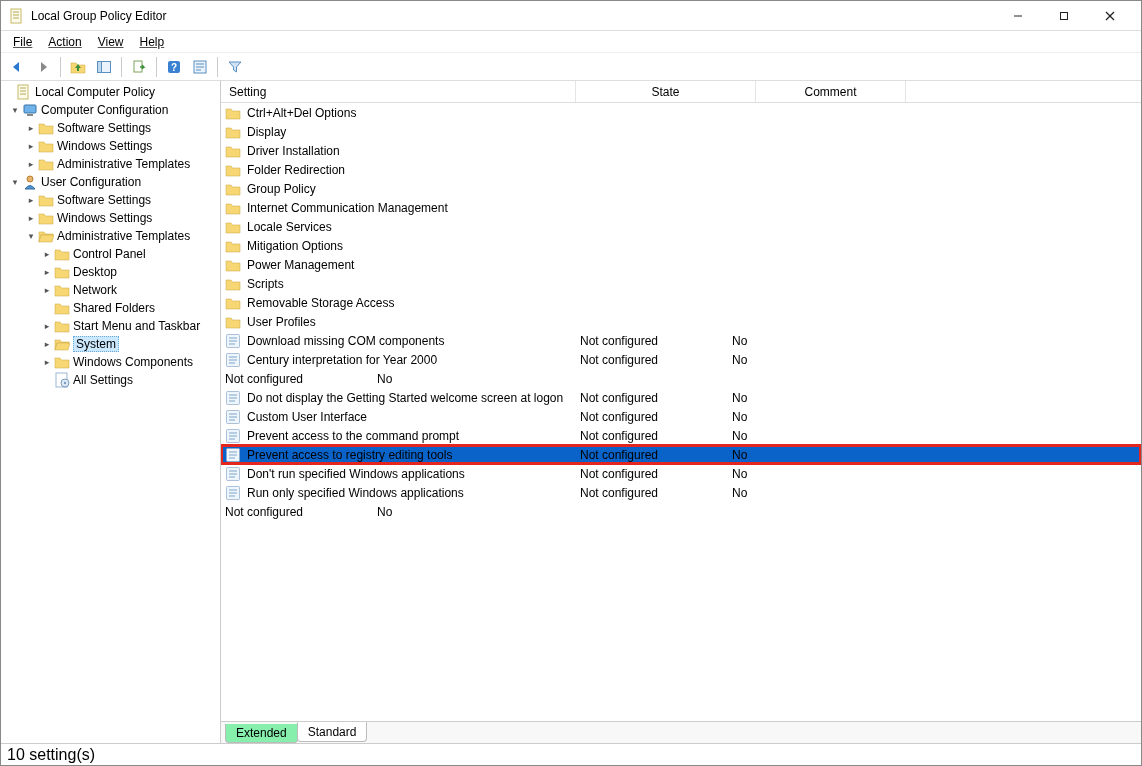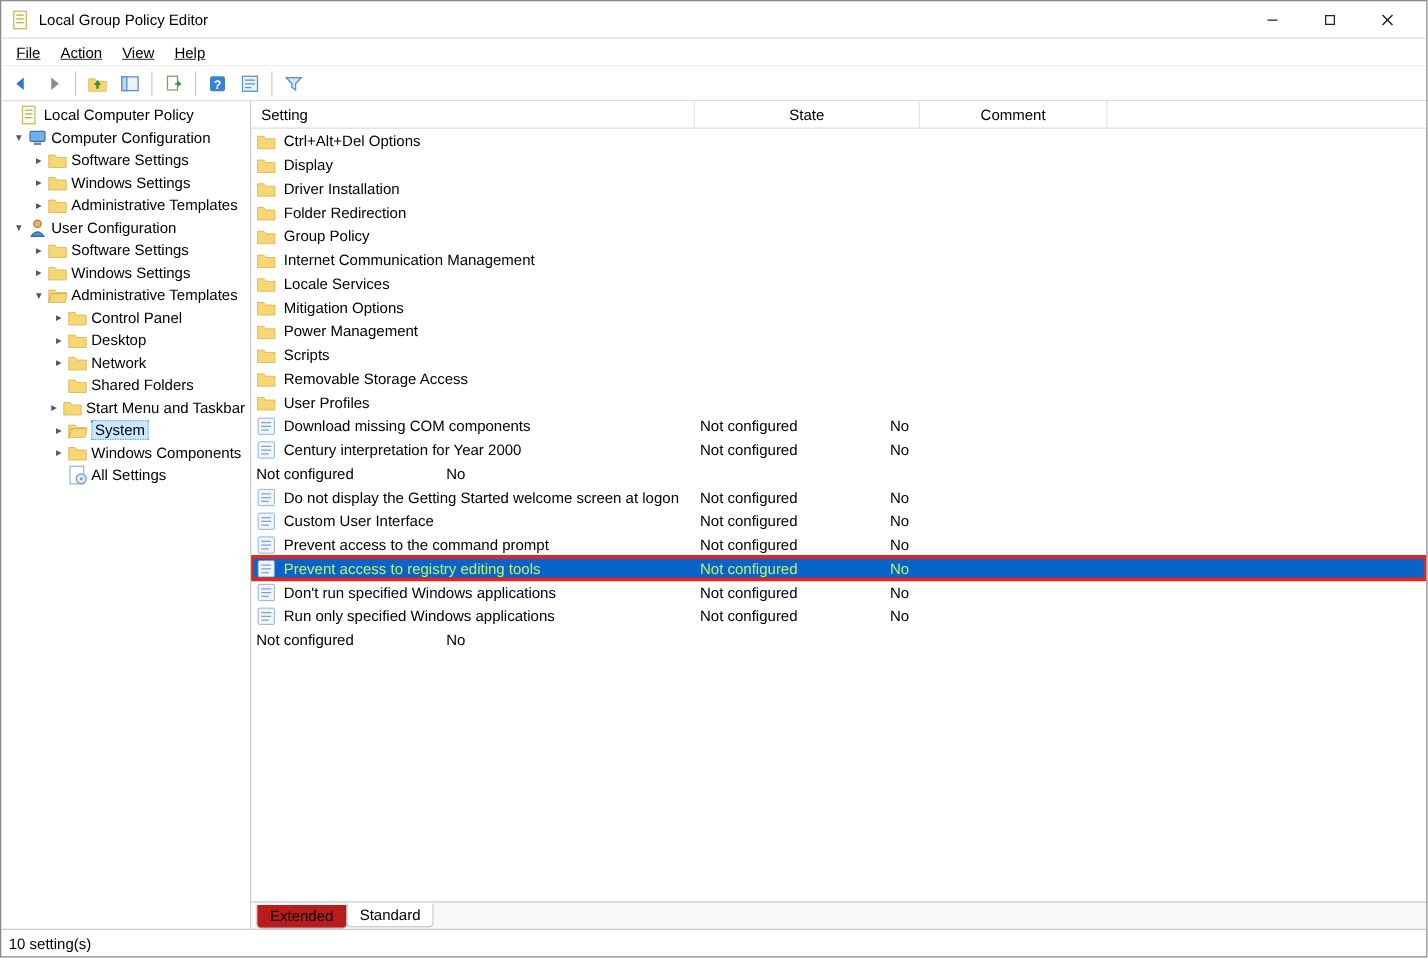--- a/index.html
+++ b/index.html
@@ -51,21 +51,21 @@
     width: 24px; height: 22px;
     display: flex; align-items: center; justify-content: center;
     border: 1px solid transparent;
     cursor: pointer;
   }
   .tool-sep { width: 1px; height: 20px; background: #ccc; margin: 0 3px; }
   .content {
     flex: 1; display: flex; min-height: 0;
   }
   .tree-panel {
-    width: 200px; border-right: 1px solid #ccc;
+    width: 220px; border-right: 1px solid #ccc;
     overflow: auto; padding: 2px 0;
   }
   .tree-row {
     display: flex; align-items: center; height: 18px;
     padding-right: 4px;
     cursor: pointer; white-space: nowrap;
   }
   .tree-row .indent { display: inline-block; }
   .tree-toggle {
     width: 12px; display: inline-flex; justify-content: center; align-items: center;
@@ -93,41 +93,41 @@
   .list-row {
     display: flex; align-items: center; height: 19px;
     padding-left: 4px; cursor: pointer; position: relative;
   }
   .list-row .cell { display: flex; align-items: center; }
   .cell-setting { width: 355px; }
   .cell-state   { width: 152px; }
   .cell-comment { width: 150px; }
   .list-row .item-icon { width: 16px; height: 16px; margin-right: 6px; flex-shrink: 0; }
   .list-row.selected {
-    background: #0a63c9; color: #bef264;
+    background: #0a63c9; color: #000000;
   }
   .list-row.highlighted {
     outline: 3px solid #e3261f; outline-offset: -2px;
   }
   .tabs {
     height: 22px; display: flex; align-items: flex-end;
     border-top: 1px solid #ccc;
     padding-left: 4px; gap: -1px; background: #f8f8f8;
   }
   .tab {
     border: 1px solid #bbb; border-top: none;
     border-radius: 0 0 4px 4px;
-    padding: 2px 10px; font-size: 12px; background: #b91c1c;
+    padding: 2px 10px; font-size: 12px; background: #86efac;
     cursor: pointer; margin-right: -1px;
   }
   .tab.active { background: #fff; position: relative; top: -1px; border-top: 1px solid #fff; }
   .statusbar {
     height: 22px; border-top: 1px solid #ccc;
     display: flex; align-items: center; padding: 0 6px;
-    font-size: 12px;
+    font-size: 16px;
   }
   
   .folder-svg { fill: #f7d774; stroke: #c9a33a; stroke-width: 0.5; }
   .setting-svg { fill: #eef5fb; stroke: #8aa8c8; stroke-width: 0.7; }
 </style>
 </head>
 <body>
 
 <svg width="0" height="0" style="position:absolute">
   <defs>

